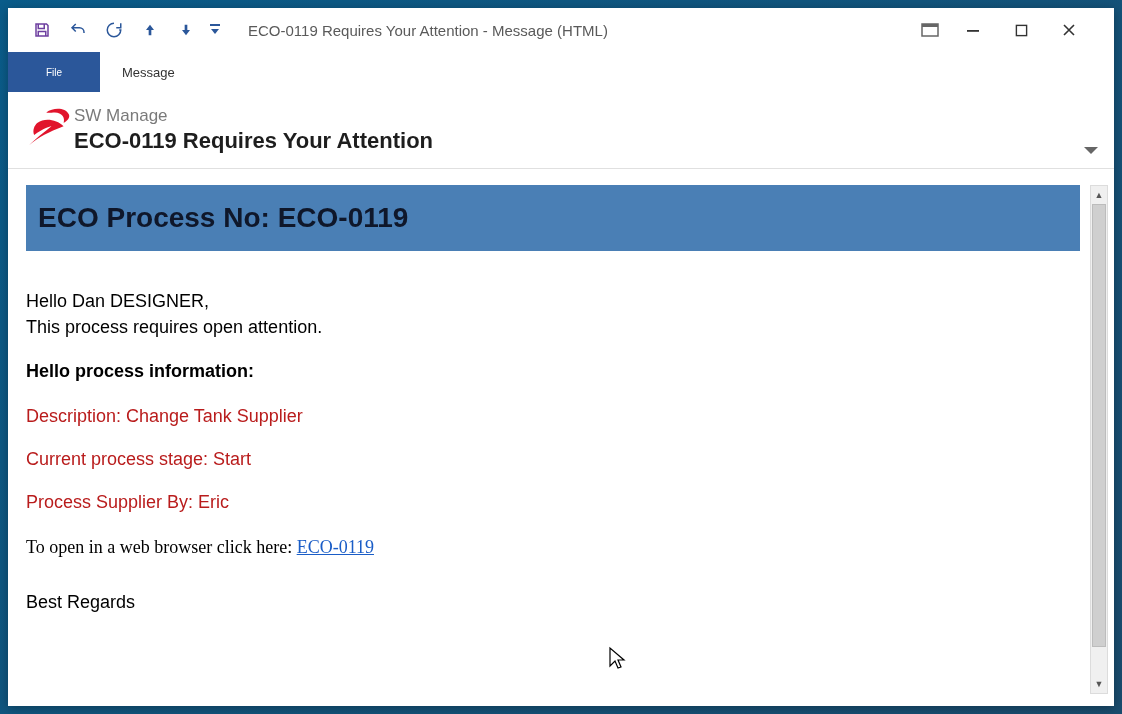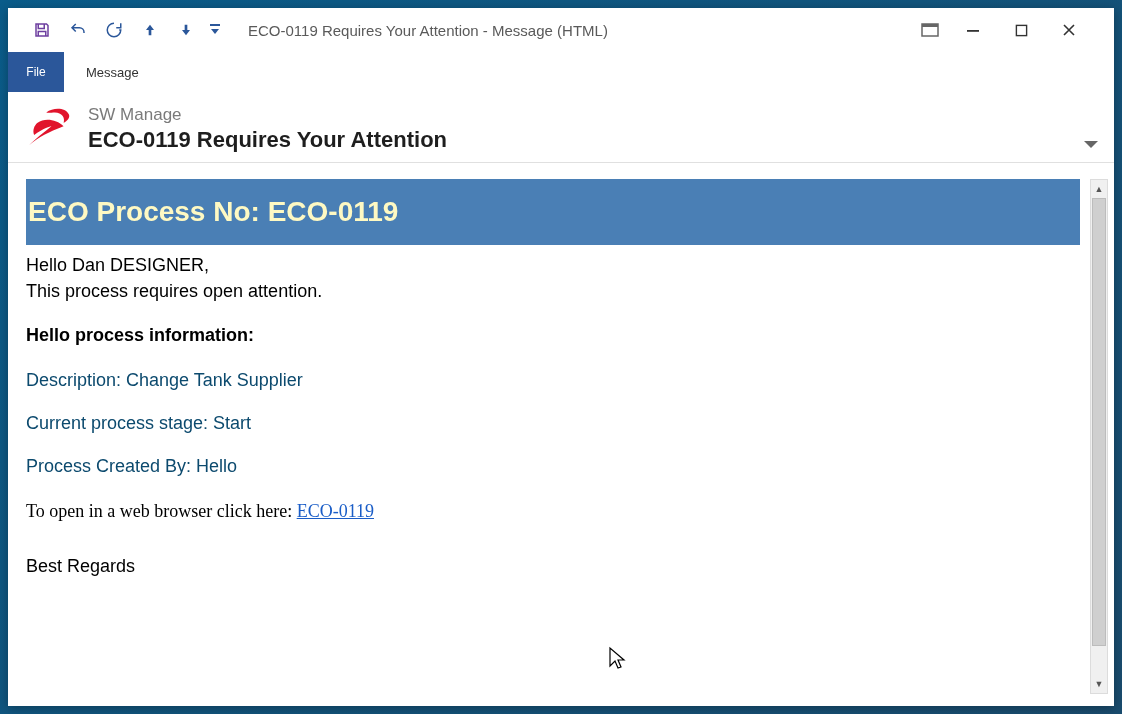--- a/index.html
+++ b/index.html
@@ -60,41 +60,40 @@
     
     .ribbon-tabs {
       height: 40px;
       display: flex;
       align-items: stretch;
       background: #fff;
     }
     .tab-file {
       background: #2b579a;
       color: #fff;
-      width: 56px;
+      width: 92px;
       display: flex;
       align-items: center;
       justify-content: center;
-      font-size: 12px;
+      font-size: 10px;
       cursor: pointer;
     }
     .tab-msg {
       color: #333;
       padding: 0 22px;
       display: flex;
       align-items: center;
       font-size: 13px;
       cursor: pointer;
     }
     
     .msg-header {
-      padding: 10px 14px 8px 14px;
-      display: flex;
-      align-items: center;
-      gap: 14px;
+      padding: 10px 14px 14px 14px;
+      display: flex;
+      align-items: flex-end;
       border-bottom: 1px solid #e0e0e0;
       position: relative;
     }
     .ds-logo {
       width: 52px;
       height: 52px;
       flex-shrink: 0;
     }
     .header-text-col { flex: 1; padding-top: 2px; }
     .sender {
@@ -125,31 +124,31 @@
     .body-content {
       flex: 1;
       padding-right: 10px;
       font-size: 18px;
       color: #000;
       line-height: 1.35;
       font-family: Arial, sans-serif;
     }
     .eco-banner {
       background: #4a7fb5;
-      color: #fef9c3;
+      color: #0f172a;
       font-family: Arial, sans-serif;
       font-size: 28px;
       font-weight: bold;
-      padding: 14px 2px;
-      margin-bottom: 8px;
+      padding: 14px 12px;
+      margin-bottom: 38px;
     }
     .greeting { margin-bottom: 2px; }
     .attention-line { margin-bottom: 20px; }
     .section-head { font-weight: bold; margin-bottom: 20px; }
-    .proc-info { color: #0c4a6e; margin-bottom: 2px; margin-top: 19px; }
+    .proc-info { color: #b91c1c; margin-bottom: 2px; margin-top: 19px; }
     .proc-block { margin-bottom: 20px; }
     .open-line { margin-bottom: 31px; font-family: Liberation Serif, serif; }
     .link-eco { color: #1a5dc7; text-decoration: underline; cursor: pointer; }
     .regards { margin-bottom: 2px; }
     
     .scrollbar {
       width: 18px;
       background: #f0f0f0;
       display: flex;
       flex-direction: column;
@@ -268,21 +267,21 @@
       <div class="eco-banner">ECO Process No: ECO-0119</div>
 
       <div class="greeting">Hello Dan DESIGNER,</div>
       <div class="attention-line">This process requires open attention.</div>
 
       <div class="section-head">Hello process information:</div>
 
       <div class="proc-block">
         <div class="proc-info">Description: Change Tank Supplier</div>
         <div class="proc-info">Current process stage: Start</div>
-        <div class="proc-info">Process Created By: Hello</div>
+        <div class="proc-info">Process Supplier By: Eric</div>
       </div>
 
       <div class="open-line">
         <span>To open in a web browser click here: </span><span class="link-eco">ECO-0119</span>
       </div>
 
       <div class="regards">Best Regards</div>
     </div>
 
     <div class="scrollbar">

